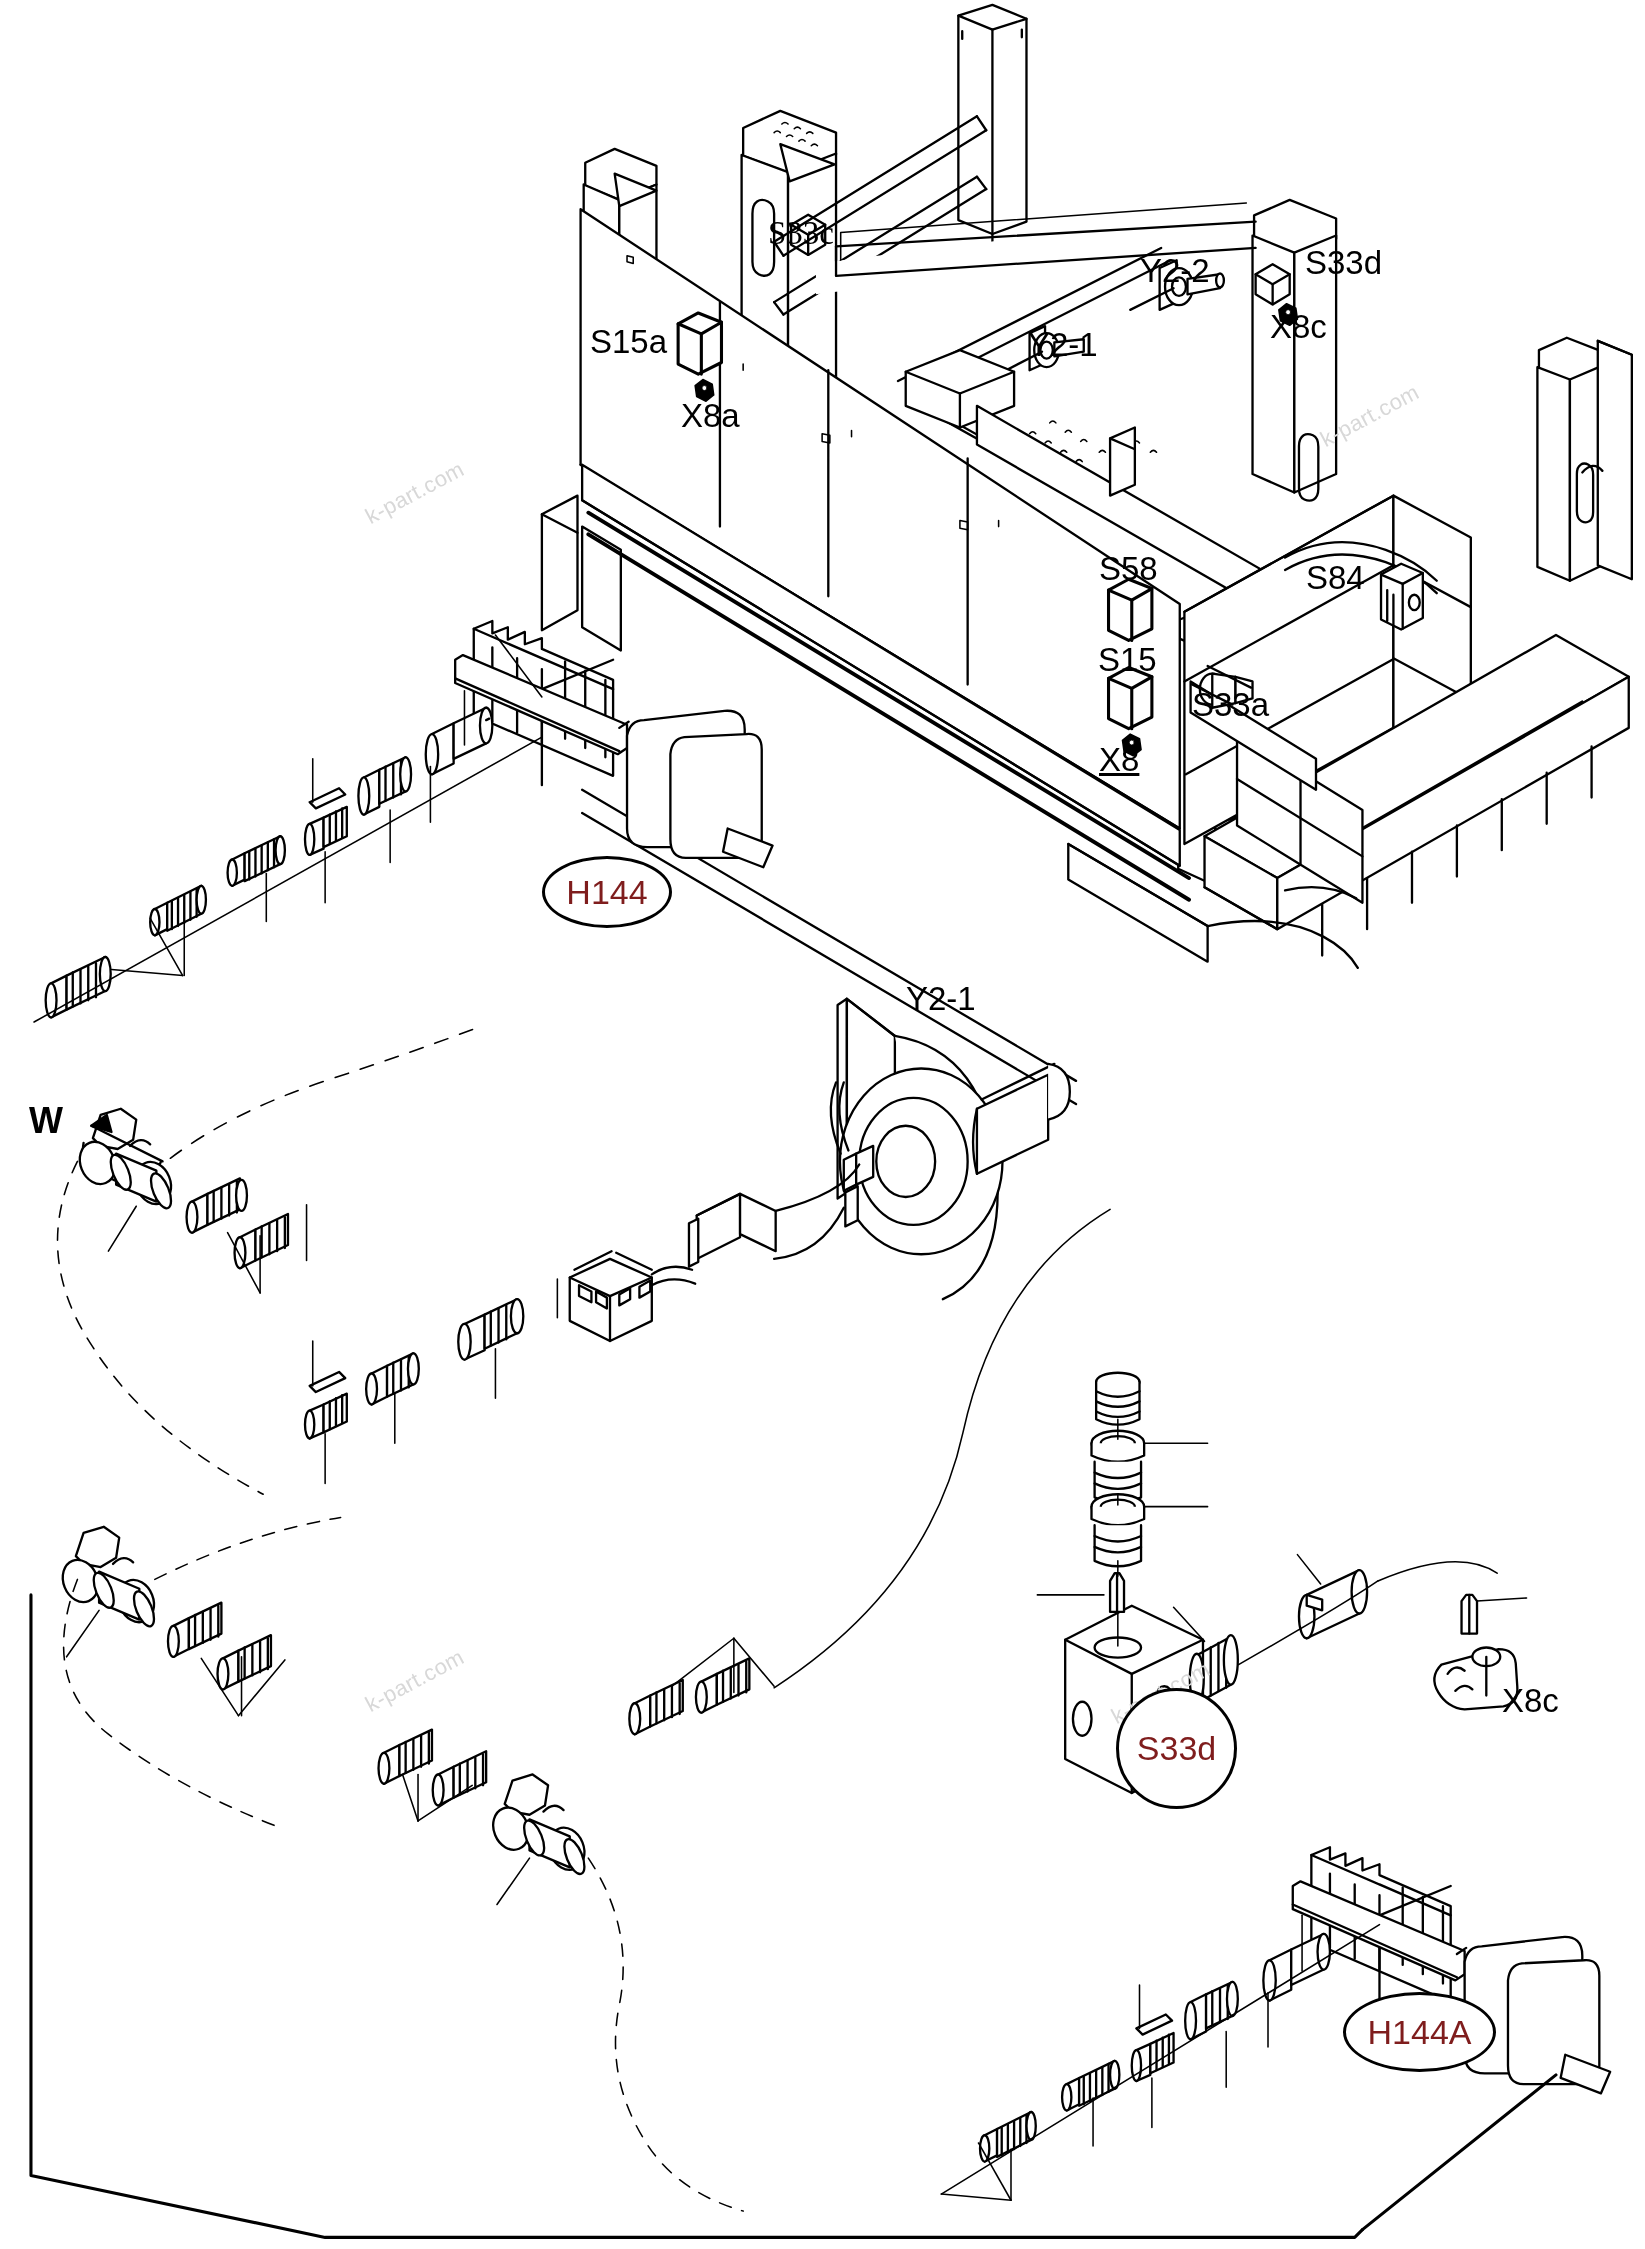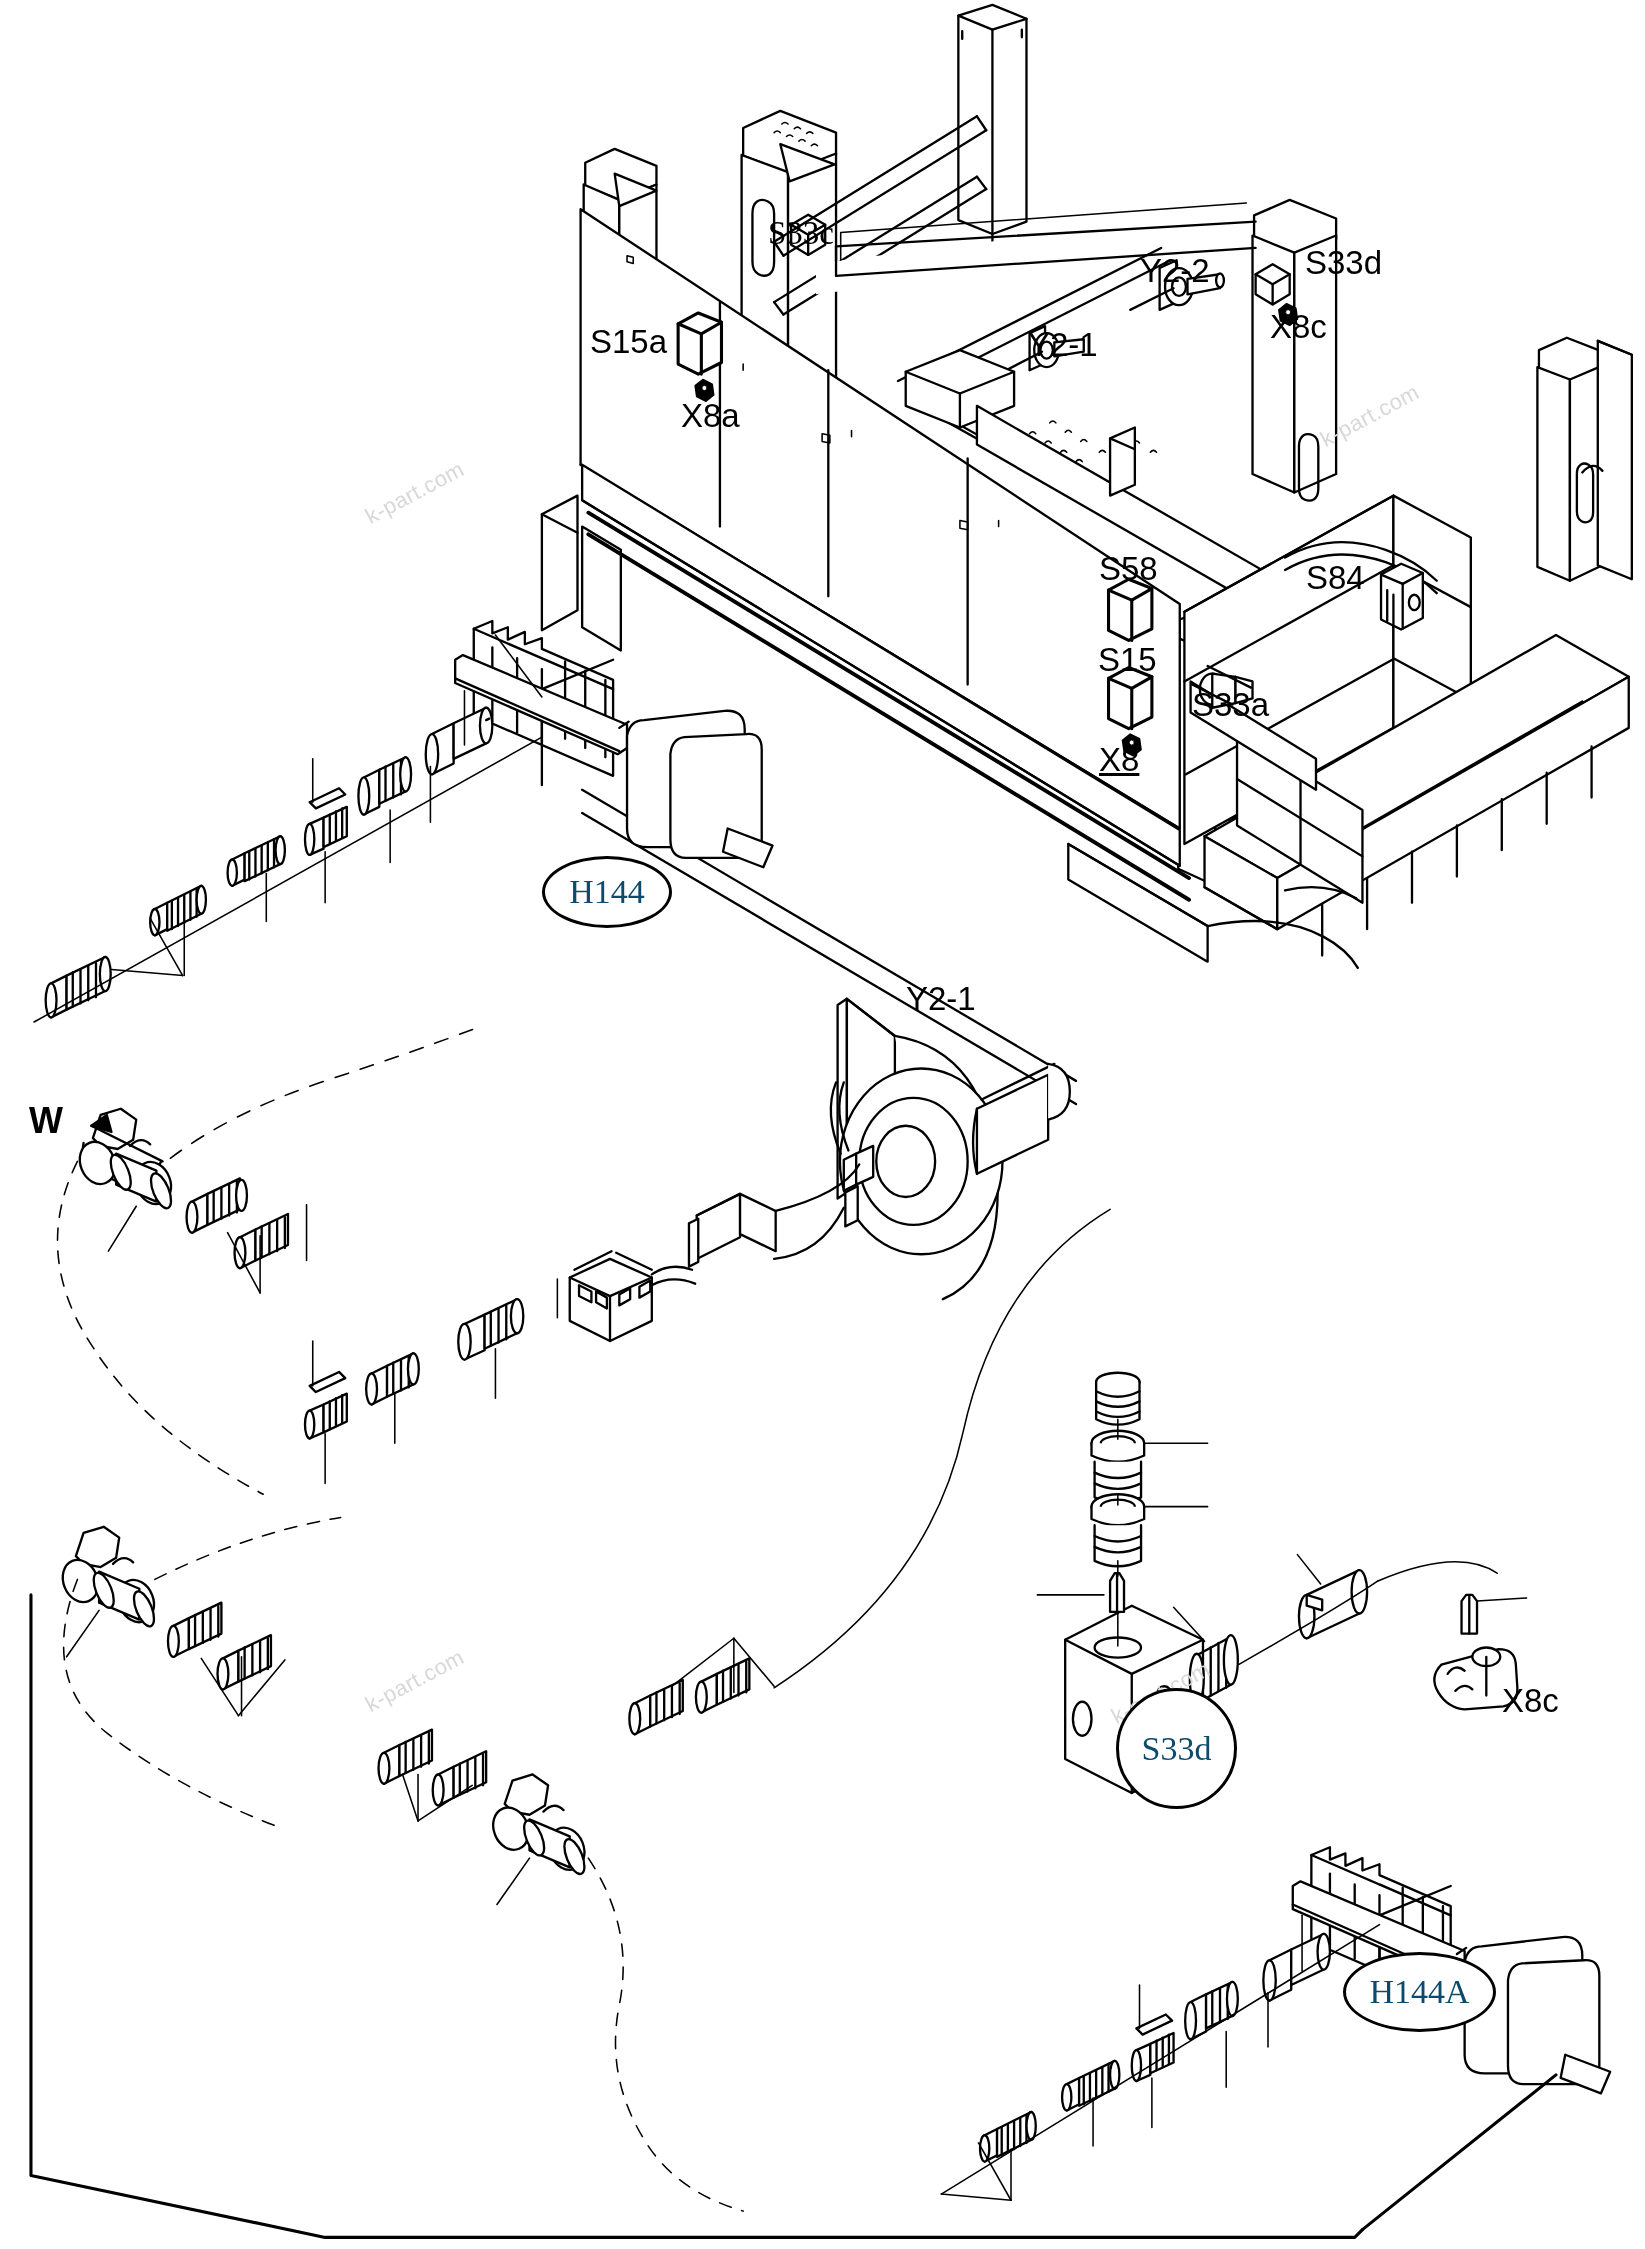--- a/index.html
+++ b/index.html
@@ -7,22 +7,22 @@
   body{font-family:"Liberation Sans", sans-serif;}
   #stage{position:relative;width:1645px;height:2250px;background:#fff;overflow:hidden;}
   #stage svg{position:absolute;left:0;top:0;}
   .lbl{position:absolute;font-family:"Liberation Sans",sans-serif;color:#000;
        font-weight:400;white-space:nowrap;line-height:1;}
   .lbl-xl{font-size:36px;font-weight:700;}
   .lbl-lg{font-size:33px;}
   .wm{position:absolute;font-family:"Liberation Sans",sans-serif;color:#d8d8d8;
       font-size:22px;white-space:nowrap;letter-spacing:0.4px;}
   .cap{position:absolute;display:flex;align-items:center;justify-content:center;
-       border:3.9px solid #000;color:#0c4a6e;font-size:34px;background:#fff;
-       font-family:Liberation Serif, serif;}
+       border:3.9px solid #000;color:#7f1d1d;font-size:34px;background:#fff;
+       font-family:Liberation Sans, sans-serif;}
   .cap-oval{border-radius:50%;}
 </style>
 </head>
 <body>
 
 <div id="stage">
 
 <svg width="1645" height="2250" viewBox="0 0 2125 2906">
   <defs>
     <g id="hexNut">
@@ -597,17 +597,17 @@
 <div class="lbl lbl-lg" style="left:1098px;top:643px;">S15</div>
 <div class="lbl lbl-lg" style="left:1099px;top:743px;text-decoration:underline;">X8</div>
 <div class="lbl lbl-lg" style="left:1192px;top:654px;margin-top:34px;">S33a</div>
 <div class="lbl lbl-lg" style="left:1306px;top:561px;">S84</div>
 
 <div class="lbl lbl-lg" style="left:906px;top:982px;">Y2-1</div>
 <div class="lbl lbl-xl" style="left:29px;top:1103px;">W</div>
 <div class="lbl lbl-lg" style="left:1502px;top:1684px;">X8c</div>
 
 <div class="cap cap-oval" style="left:542px;top:856px;width:124px;height:66px;">H144</div>
-<div class="cap cap-oval" style="left:1343px;top:1952px;width:147px;height:74px;">H144A</div>
+<div class="cap cap-oval" style="left:1343px;top:1992px;width:147px;height:74px;">H144A</div>
 <div class="cap cap-oval" style="left:1116px;top:1688px;width:115px;height:115px;">S33d</div>
 
 </div>
 
 
 </body></html>

